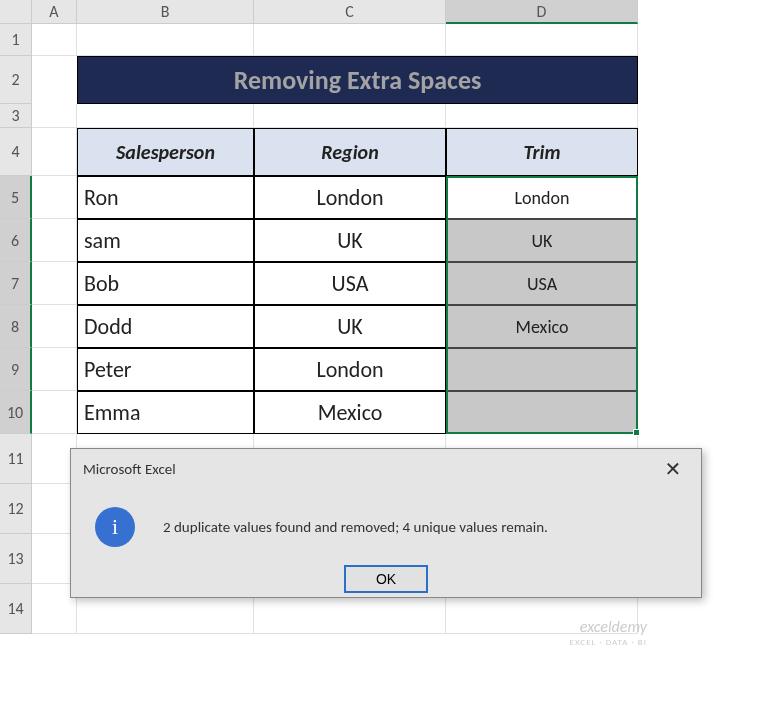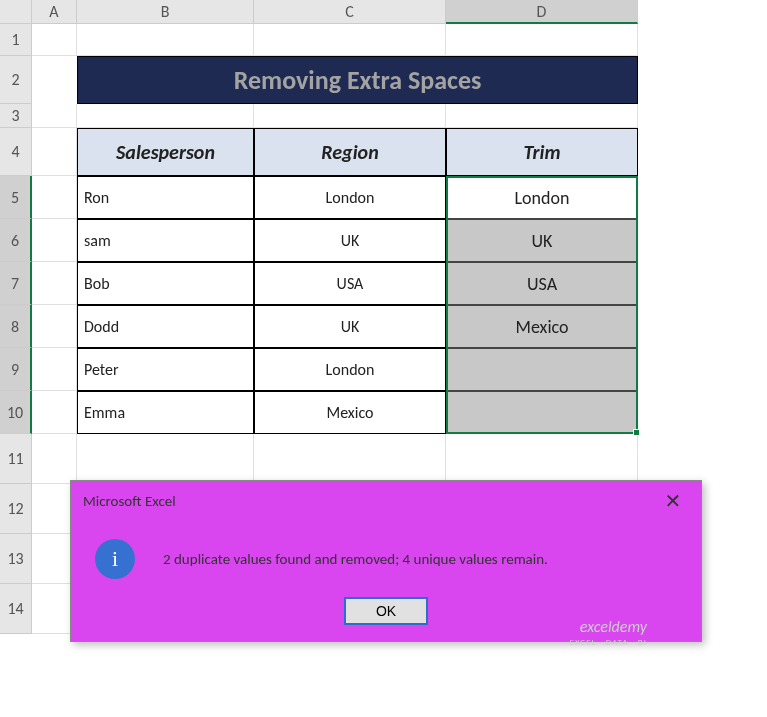--- a/index.html
+++ b/index.html
@@ -76,21 +76,21 @@
   background: #d9e2ee;
   font-weight: bold;
   font-size: 20px;
   justify-content: center;
   border: 1px solid #000;
   font-style: italic;
 }
 .data-cell {
   background: #fff;
   border: 1px solid #000;
-  font-size: 16px;
+  font-size: 22px;
 }
 .data-cell.center { justify-content: center; }
 .trim-cell {
   background: #fff;
   border: 1px solid #444;
   justify-content: center;
   font-size: 18px;
 }
 .trim-cell.shaded { background: #c8c8c8; }
 .selection-overlay {
@@ -103,23 +103,23 @@
   right: -4px;
   bottom: -4px;
   width: 7px;
   height: 7px;
   background: #107c41;
   border: 1px solid #fff;
 }
 .dialog {
   position: absolute;
   left: 70px;
-  top: 480px;
+  top: 448px;
   width: 632px;
-  background: #d946ef;
+  background: #e5e5e5;
   border: 1px solid #888;
   box-shadow: 3px 3px 8px rgba(0,0,0,0.25);
 }
 .dialog-title {
   display: flex;
   justify-content: space-between;
   align-items: center;
   padding: 8px 12px;
   font-size: 15px;
   color: #333;
@@ -152,21 +152,21 @@
   font-style: normal;
   margin-right: 28px;
   flex-shrink: 0;
 }
 .dialog-msg {
   font-size: 15px;
   color: #333;
 }
 .dialog-footer {
   text-align: center;
-  padding: 10px 0 16px;
+  padding: 10px 0 4px;
 }
 .ok-btn {
   background: #e1e1e1;
   border: 2px solid #2a6fc9;
   padding: 4px 30px;
   font-size: 14px;
   cursor: pointer;
 }
 .watermark {
   position: absolute;

